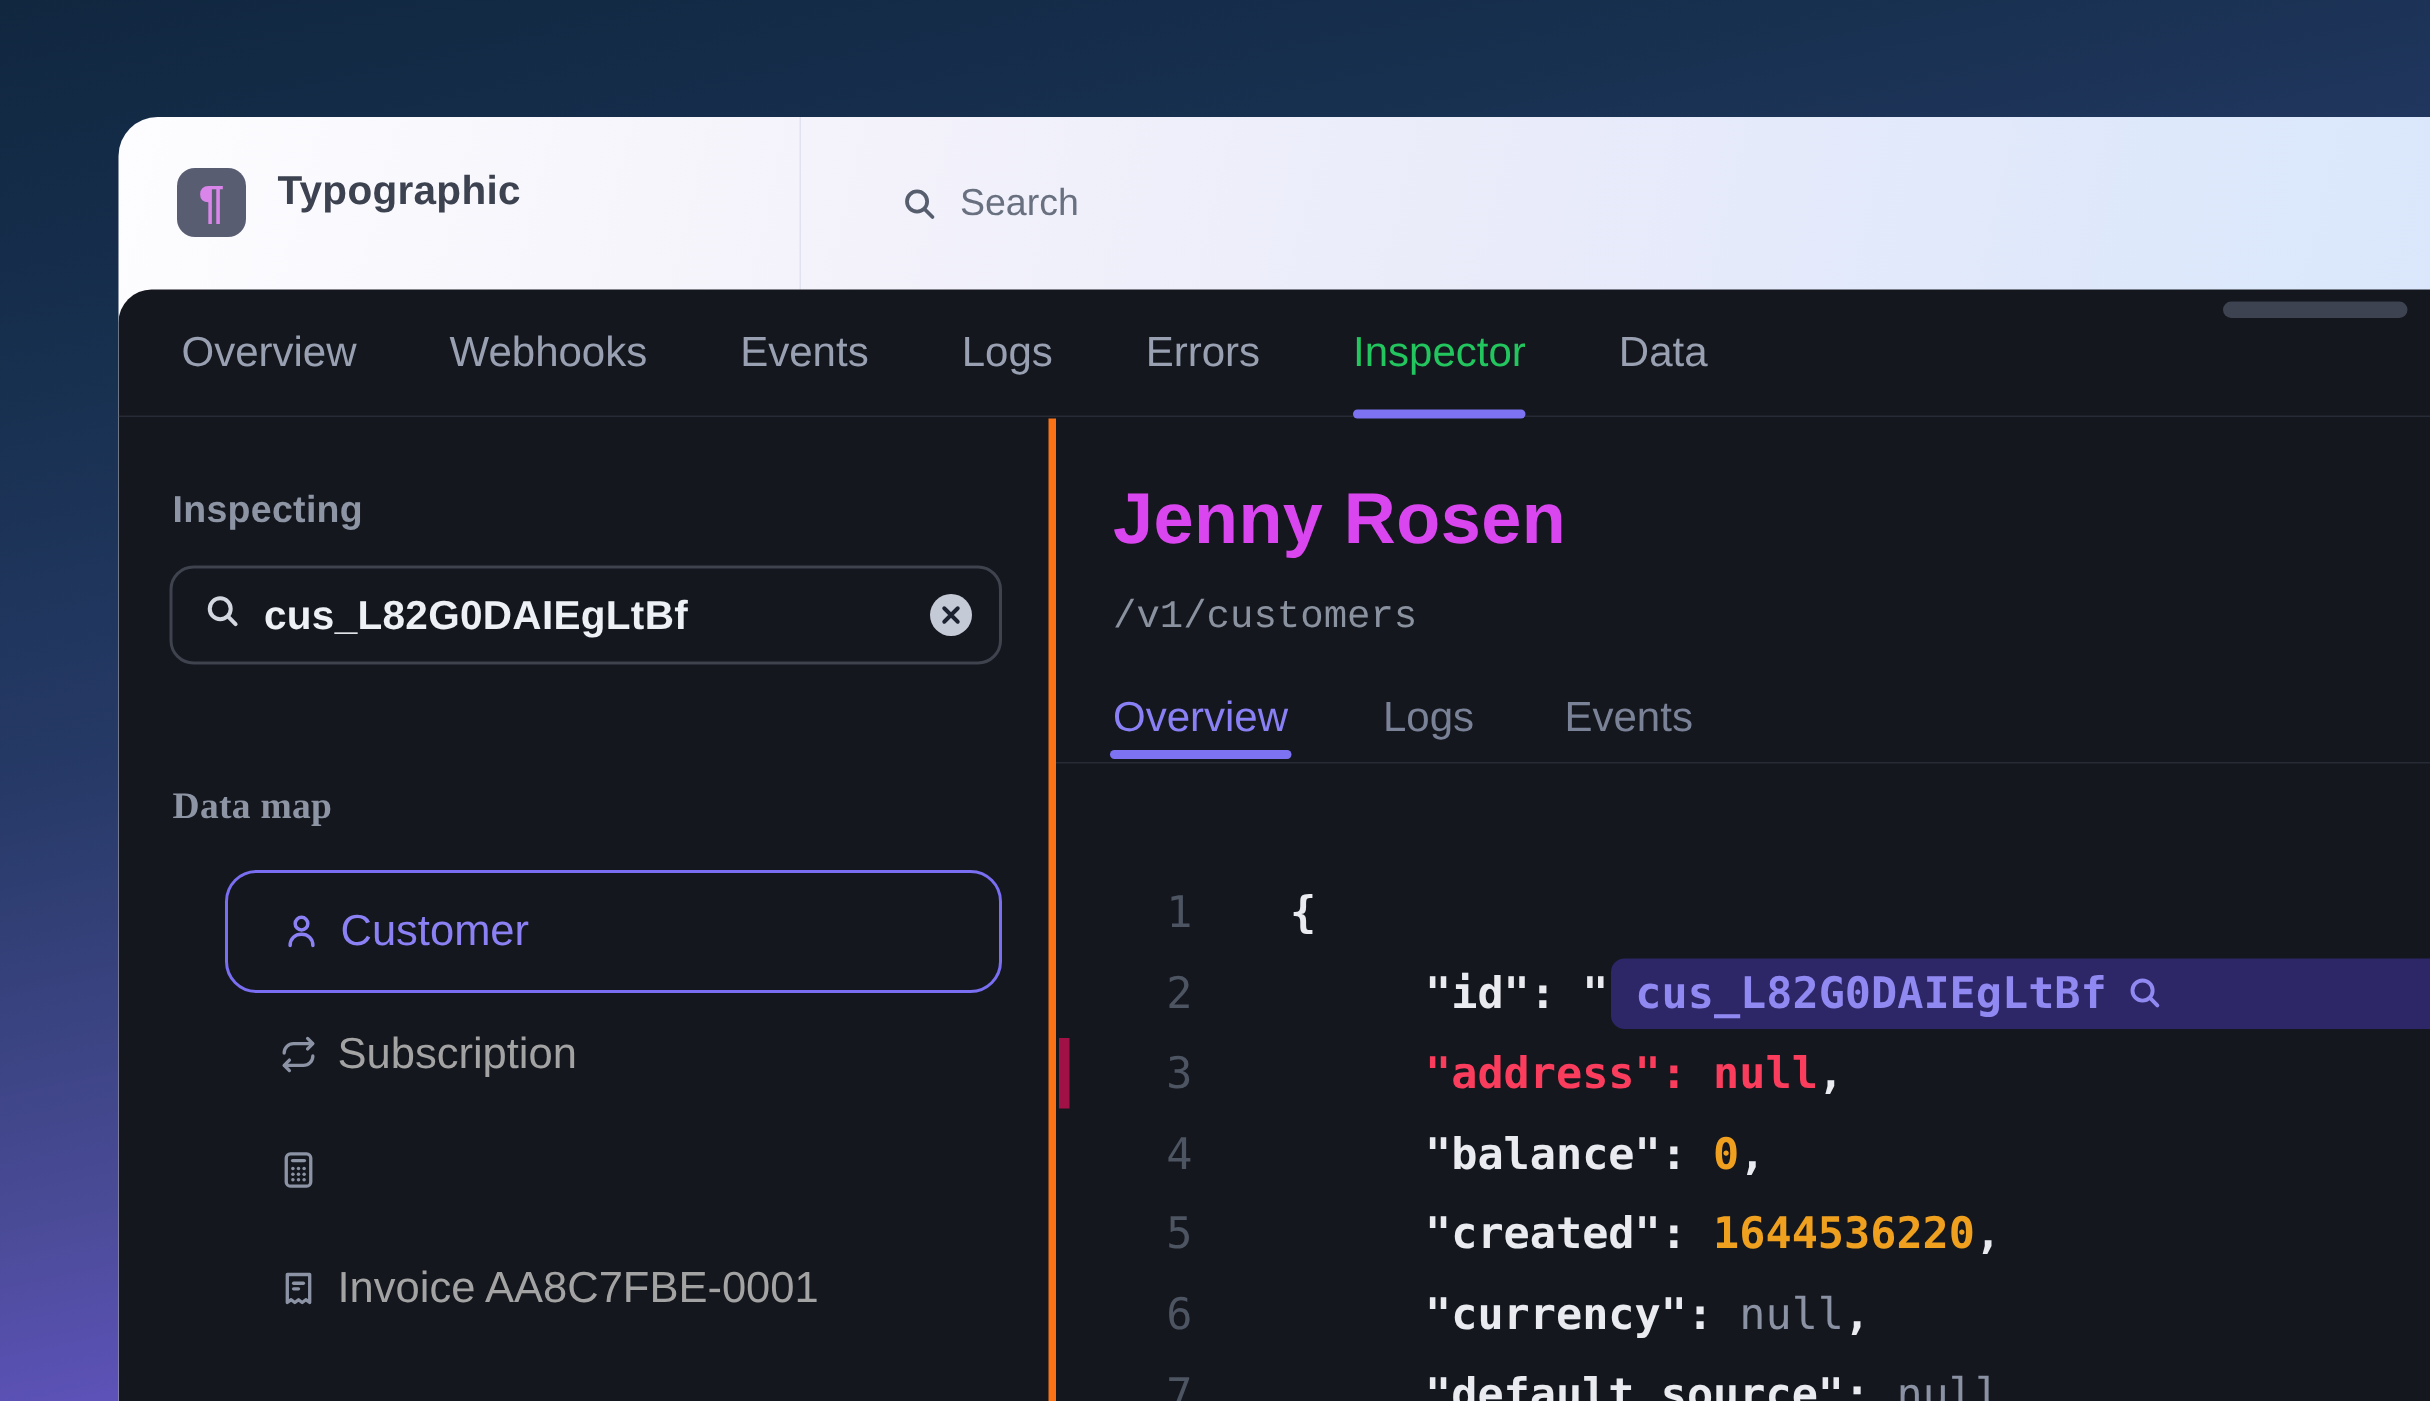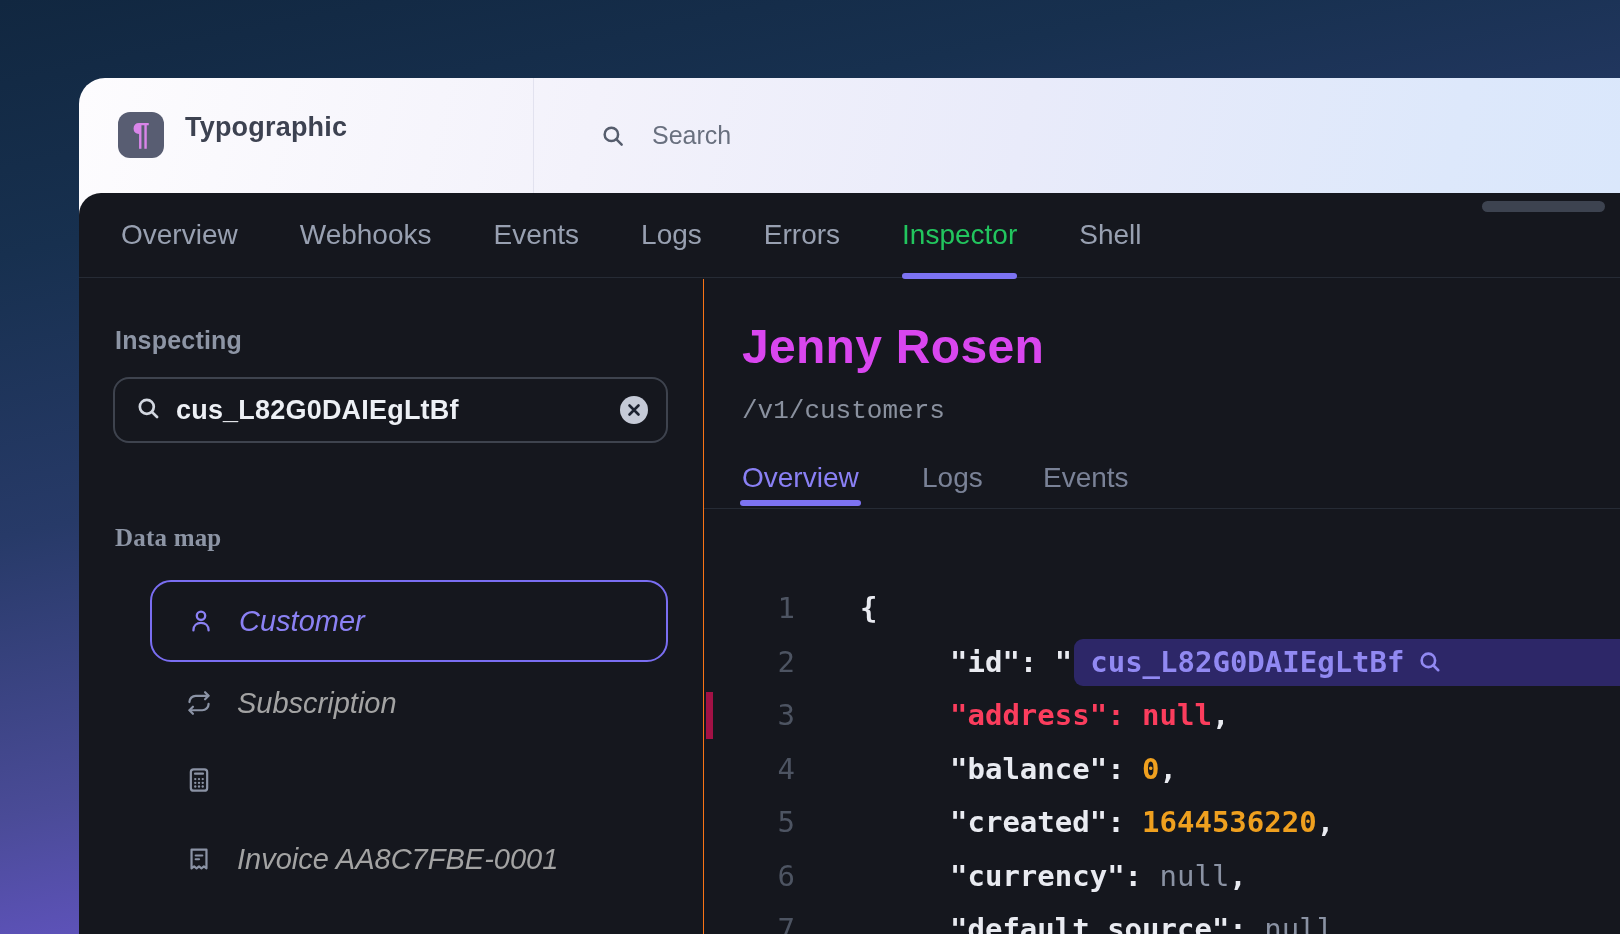--- a/index.html
+++ b/index.html
@@ -22,62 +22,62 @@
   
   .titlebar { position:relative; height:115px; }
   .logo-box {
     position:absolute; left:39px; top:34px; width:46px; height:46px;
     background:#585d72; border-radius:12px; display:flex; align-items:center; justify-content:center;
   }
   .logo-glyph { color:#d985e9; font-size:31px; font-weight:700; line-height:1; transform:translateY(-1px); }
   .app-title { position:absolute; left:106px; top:0; height:99px; display:flex; align-items:center;
     font-size:27px; font-weight:600; color:#3d4251; letter-spacing:.2px; }
   .header-divider { position:absolute; left:454px; top:0; width:1px; height:115px; background:#e2e2ef; }
-  .header-search { position:absolute; left:521px; top:0; height:115px; display:flex; align-items:center; gap:26px; cursor:text; }
+  .header-search { position:absolute; left:521px; top:0; height:115px; display:flex; align-items:center; gap:14px; cursor:text; }
   .header-search svg { display:block; }
   .header-search-text { font-size:25px; color:#69707f; }
 
   
   .panel {
     position:absolute; left:0; top:115px; right:0; bottom:0;
     background:#15171e; border-radius:22px 0 0 0; overflow:hidden;
     color:#c7cdd9;
   }
 
   
   .nav { position:relative; height:85px; border-bottom:1px solid #262b35; display:flex; align-items:center; gap:62px; padding-left:42px; }
   .nav-tab { position:relative; font-size:28px; font-weight:500; color:#98a0b1; height:85px; display:flex; align-items:center; cursor:pointer; }
   .nav-tab.active { color:#22c55e;text-align:right; }
   .nav-tab.active::after { content:""; position:absolute; left:0; right:0; bottom:-1px; height:6px; border-radius:3px; background:#7d73f2; }
   .scroll-pill { position:absolute; right:15px; top:8px; width:123px; height:11px; border-radius:6px; background:#3d4350; }
 
   
   .body { position:absolute; left:0; top:86px; right:0; bottom:0; display:flex; }
-  .sidebar { position:relative; width:625px; border-right:1px solid #f97316; flex:none; }
+  .sidebar { position:relative; width:625px; border-right:5px solid #f97316; flex:none; }
   .main { position:relative; flex:1; }
 
   
   .side-label { position:absolute; left:36px; font-size:25px; font-weight:600; color:#8d95a5; letter-spacing:.2px; }
   .label-inspecting { top:47px; }
   .label-datamap { top:245px;font-family:Liberation Serif, serif; }
 
   .side-search {
     position:absolute; left:34px; top:98px; width:555px; height:66px;
     border:2px solid #3e434e; border-radius:16px; display:flex; align-items:center; padding:0 18px 0 20px;
     background:transparent;
   }
   .side-search svg { flex:none; }
   .side-search-input {
     flex:1; min-width:0; background:transparent; border:none; outline:none;
     color:#edf0f5; font-size:27px; font-weight:700; font-family:"Liberation Sans",sans-serif; margin-left:14px; letter-spacing:.2px;
   }
   .clear-btn { flex:none; width:28px; height:28px; border:none; border-radius:50%; background:#c5cad7;
     display:flex; align-items:center; justify-content:center; cursor:pointer; }
 
-  .map-item { position:absolute; left:71px; right:36px; display:flex; align-items:center; gap:24px; cursor:pointer;font-style:italic; }
+  .map-item { position:absolute; left:71px; right:36px; display:flex; align-items:center; gap:12px; cursor:pointer; }
   .map-item .mi-icon { width:28px; height:28px; flex:none; margin-left:35px; display:flex; }
   .map-item .mi-label { font-size:29px; font-weight:500; color:#a3a3a3; white-space:nowrap; }
   .map-item.selected {
     left:71px; width:518px; height:82px; top:301px;
     border:2.5px solid #7a6ef2; border-radius:21px; padding-left:0;
   }
   .map-item.selected .mi-label { color:#8b81f4; }
   .item-subscription { top:404px; height:40px; }
   .item-premium { top:481px; height:40px; }
   .item-invoice { top:560px; height:40px; }
@@ -138,21 +138,21 @@
 
     <div class="panel">
 
       <nav class="nav">
         <div class="nav-tab">Overview</div>
         <div class="nav-tab">Webhooks</div>
         <div class="nav-tab">Events</div>
         <div class="nav-tab">Logs</div>
         <div class="nav-tab">Errors</div>
         <div class="nav-tab active">Inspector</div>
-        <div class="nav-tab">Shell</div>
+        <div class="nav-tab">Data</div>
         <div class="scroll-pill"></div>
       </nav>
 
       <div class="body">
 
         <aside class="sidebar">
           <div class="side-label label-inspecting">Inspecting</div>
 
           <div class="side-search">
             <span>

